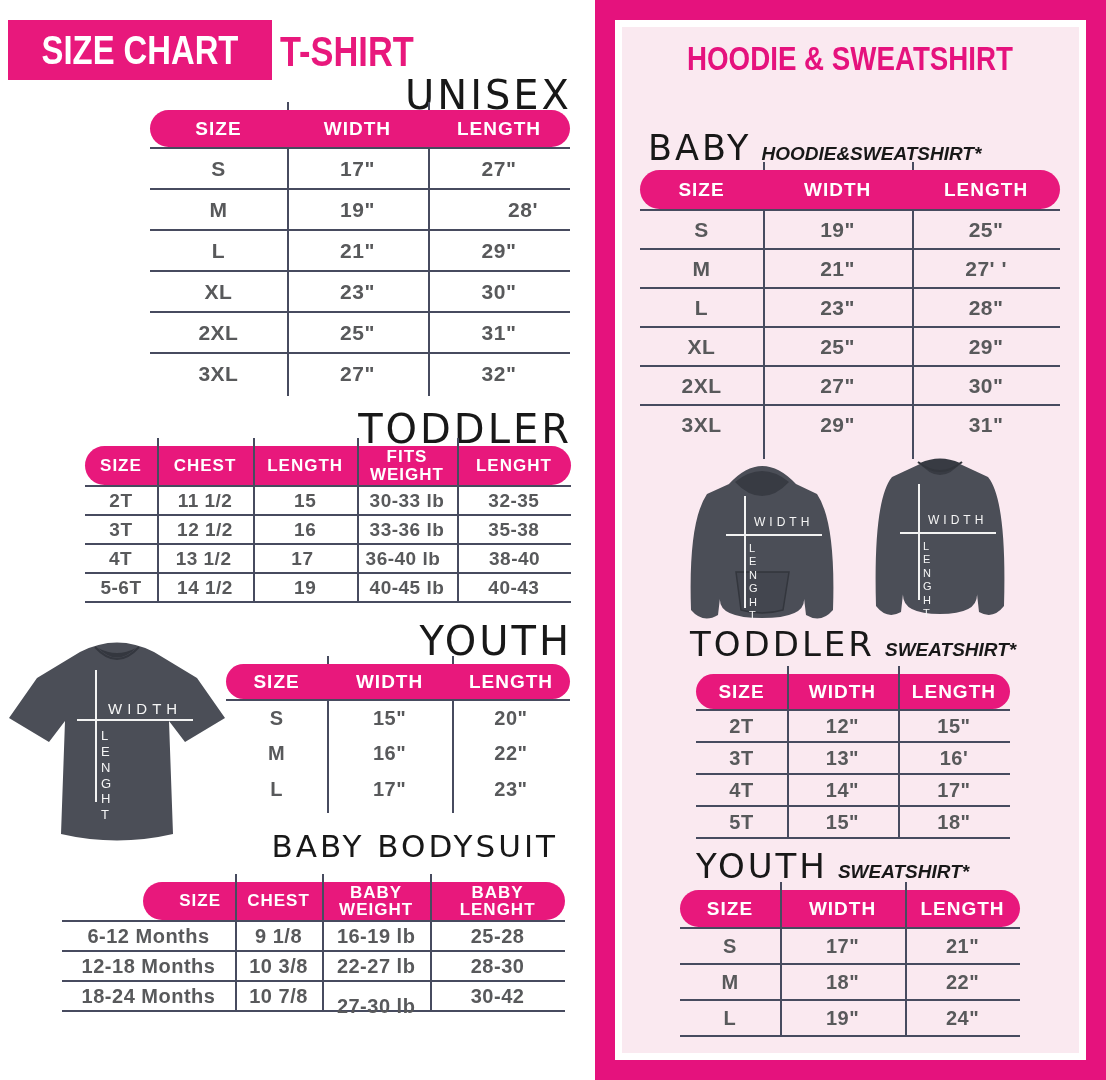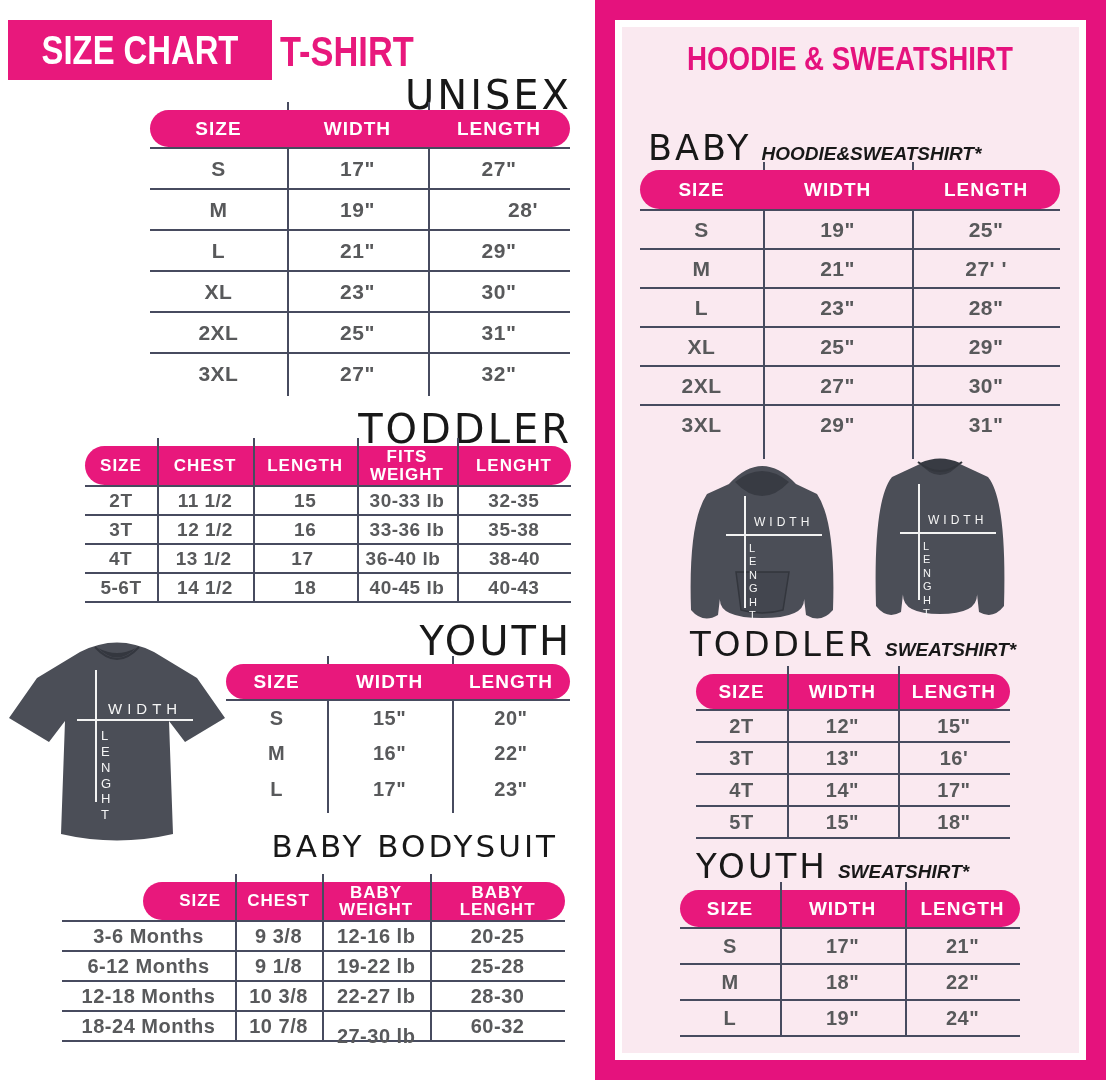--- a/index.html
+++ b/index.html
@@ -186,21 +186,21 @@
       <div class="row">
         <div class="cell" style="width: 14.8%;">4T</div>
         <div class="cell" style="width: 19.8%;">13 1/2</div>
         <div class="cell" style="width: 21.4%;">17</div>
         <div class="cell" style="width: 20.5%;">36-40 lb</div>
         <div class="cell" style="width: 23.5%; margin-left: 6px;">38-40</div>
       </div>
       <div class="row">
         <div class="cell" style="width: 14.8%;">5-6T</div>
         <div class="cell" style="width: 19.8%;">14 1/2</div>
-        <div class="cell" style="width: 21.4%;">18</div>
+        <div class="cell" style="width: 21.4%;">19</div>
         <div class="cell" style="width: 20.5%;">40-45 lb</div>
         <div class="cell" style="width: 23.5%;">40-43</div>
       </div>
     </div>
   </div>
 
 <div class="sec-head" style="right:534px;top:618px;">YOUTH</div>
 <div class="table t-youth no-mid">
     <div class="vline" style="left: 29.4%;"></div>
     <div class="vline" style="left: 65.7%;"></div>
@@ -236,42 +236,36 @@
     <div class="hdr">
       <div class="hcell" style="width: 34.4%;">SIZE</div>
       <div class="hcell" style="width: 17.3%;">CHEST</div>
       <div class="hcell" style="width: 21.5%;">BABY
 WEIGHT</div>
       <div class="hcell" style="width: 26.8%;">BABY
 LENGHT</div>
     </div>
     <div class="tbody">
       <div class="row">
-        <div class="cell" style="width: 34.4%;">3-6 Months</div>
-        <div class="cell" style="width: 17.3%;">9 3/8</div>
-        <div class="cell" style="width: 21.5%;">12-16 lb</div>
-        <div class="cell" style="width: 26.8%;">20-25</div>
-      </div>
-      <div class="row">
         <div class="cell" style="width: 34.4%;">6-12 Months</div>
         <div class="cell" style="width: 17.3%;">9 1/8</div>
-        <div class="cell" style="width: 21.5%;">19-22 lb</div>
+        <div class="cell" style="width: 21.5%;">16-19 lb</div>
         <div class="cell" style="width: 26.8%;">25-28</div>
       </div>
       <div class="row">
         <div class="cell" style="width: 34.4%;">12-18 Months</div>
         <div class="cell" style="width: 17.3%;">10 3/8</div>
         <div class="cell" style="width: 21.5%;">22-27 lb</div>
         <div class="cell" style="width: 26.8%;">28-30</div>
       </div>
       <div class="row">
         <div class="cell" style="width: 34.4%;">18-24 Months</div>
         <div class="cell" style="width: 17.3%;">10 7/8</div>
         <div class="cell" style="width: 21.5%; margin-top: 21px;">27-30 lb</div>
-        <div class="cell" style="width: 26.8%;">60-32</div>
+        <div class="cell" style="width: 26.8%;">30-42</div>
       </div>
     </div>
   </div>
 
 <div class="garment" style="left:5px;top:618px;width:225px;height:235px;">
   <svg width="225" height="235" viewBox="0 0 225 235">
     <path d="M75 34 Q112 15 149 34 L192 60 L220 100 L180 124 L164 103 L168 216 Q112 229 56 216 L60 103 L44 124 L4 100 L32 60 Z" fill="#4b4e57"></path>
     <path d="M93 30 Q112 49 131 30 Q112 40 93 30 Z" fill="#34373f"></path>
     <path d="M90 29 Q112 53 134 29" fill="none" stroke="#34373f" stroke-width="2"></path>
   </svg>

